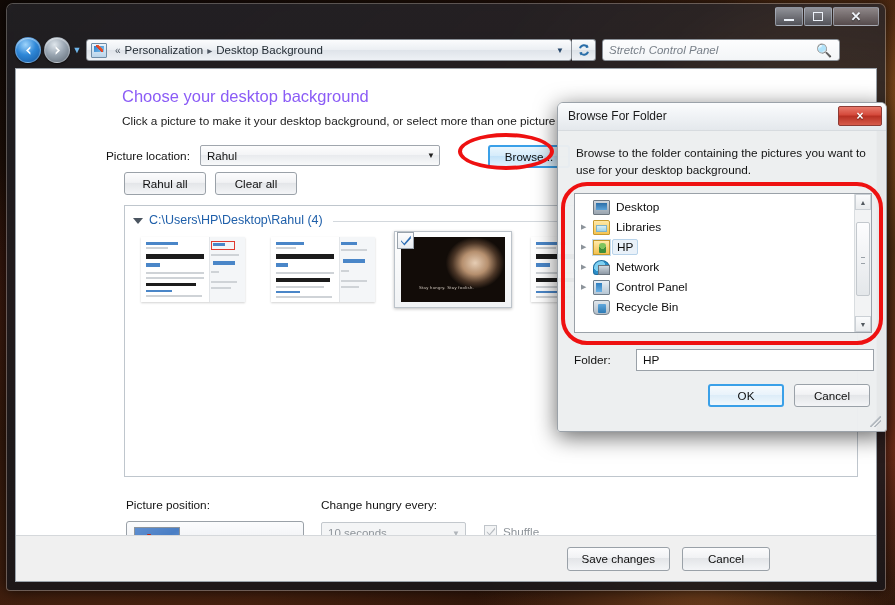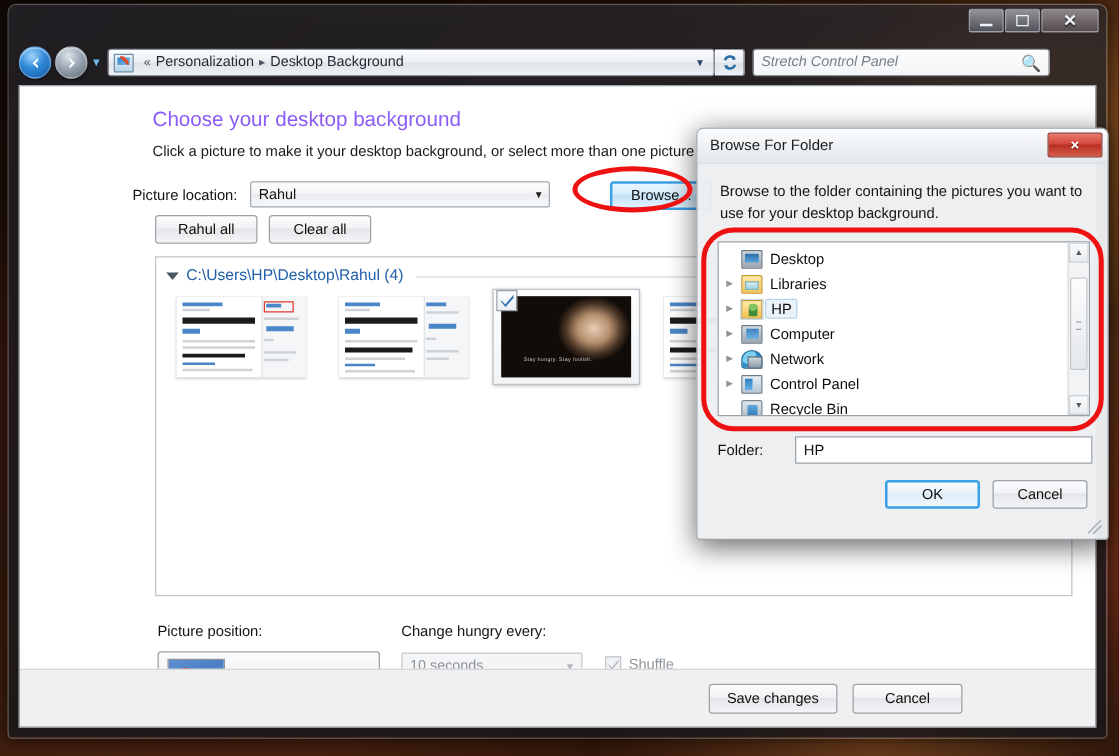--- a/index.html
+++ b/index.html
@@ -716,25 +716,20 @@
           <span class="ico ico-lib"></span>
           <span class="txt">Libraries</span>
         </div>
 
         <div class="tnode selected">
           <span class="exp">▶</span>
           <span class="ico ico-hp"></span>
           <span class="txt">HP</span>
         </div>
 
-        <div class="tnode">
-          <span class="exp">▶</span>
-          <span class="ico ico-computer"></span>
-          <span class="txt">Computer</span>
-        </div>
 
         <div class="tnode">
           <span class="exp">▶</span>
           <span class="ico ico-network"></span>
           <span class="txt">Network</span>
         </div>
 
         <div class="tnode">
           <span class="exp">▶</span>
           <span class="ico ico-cpanel"></span>

